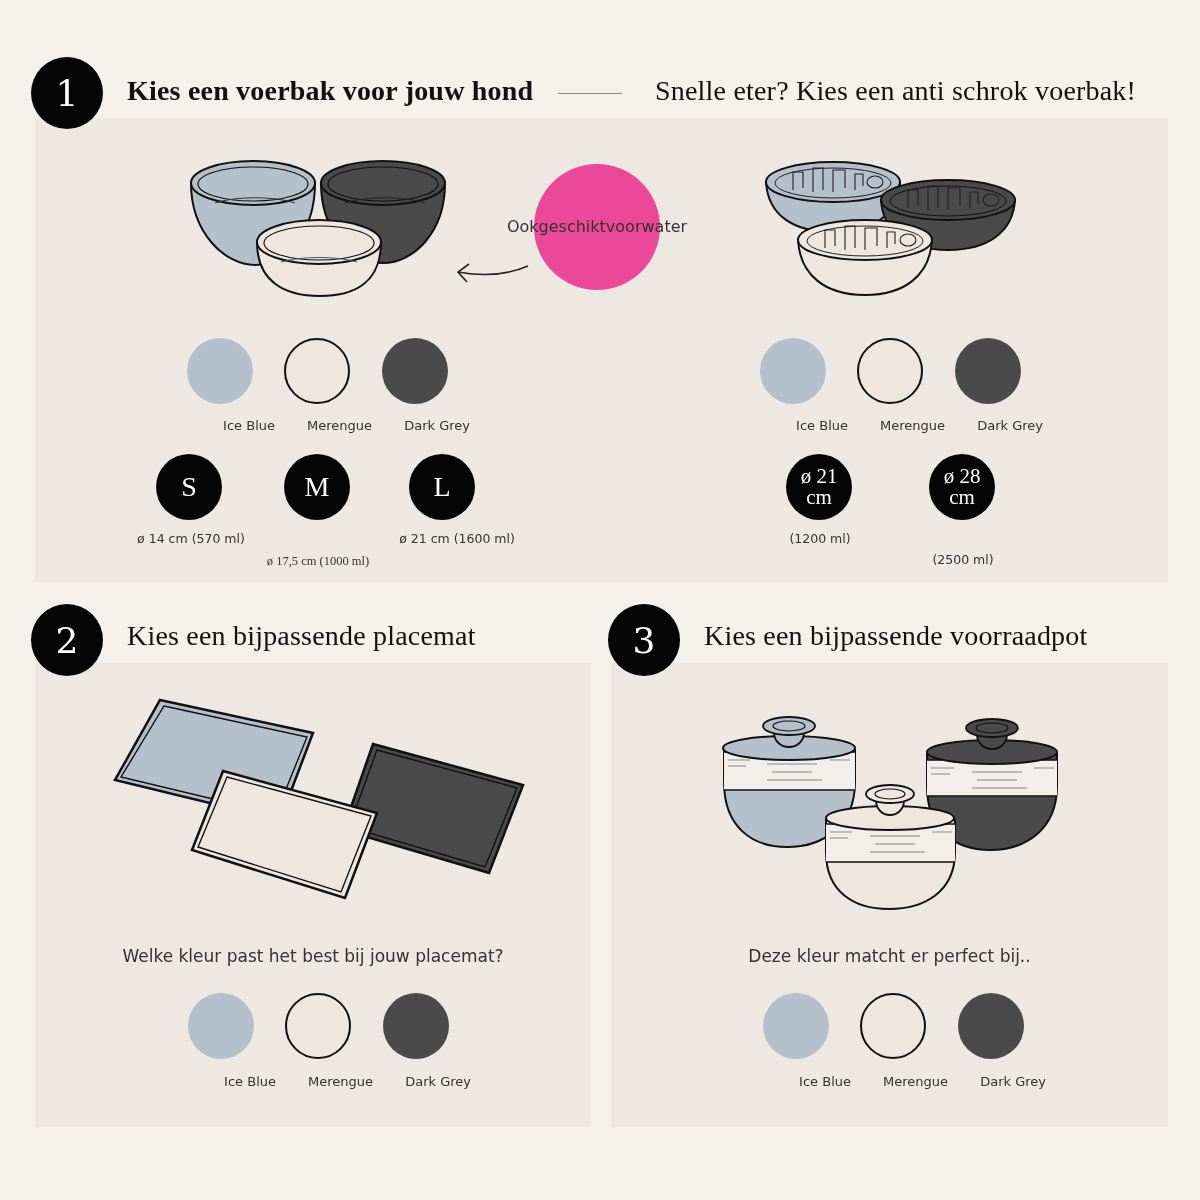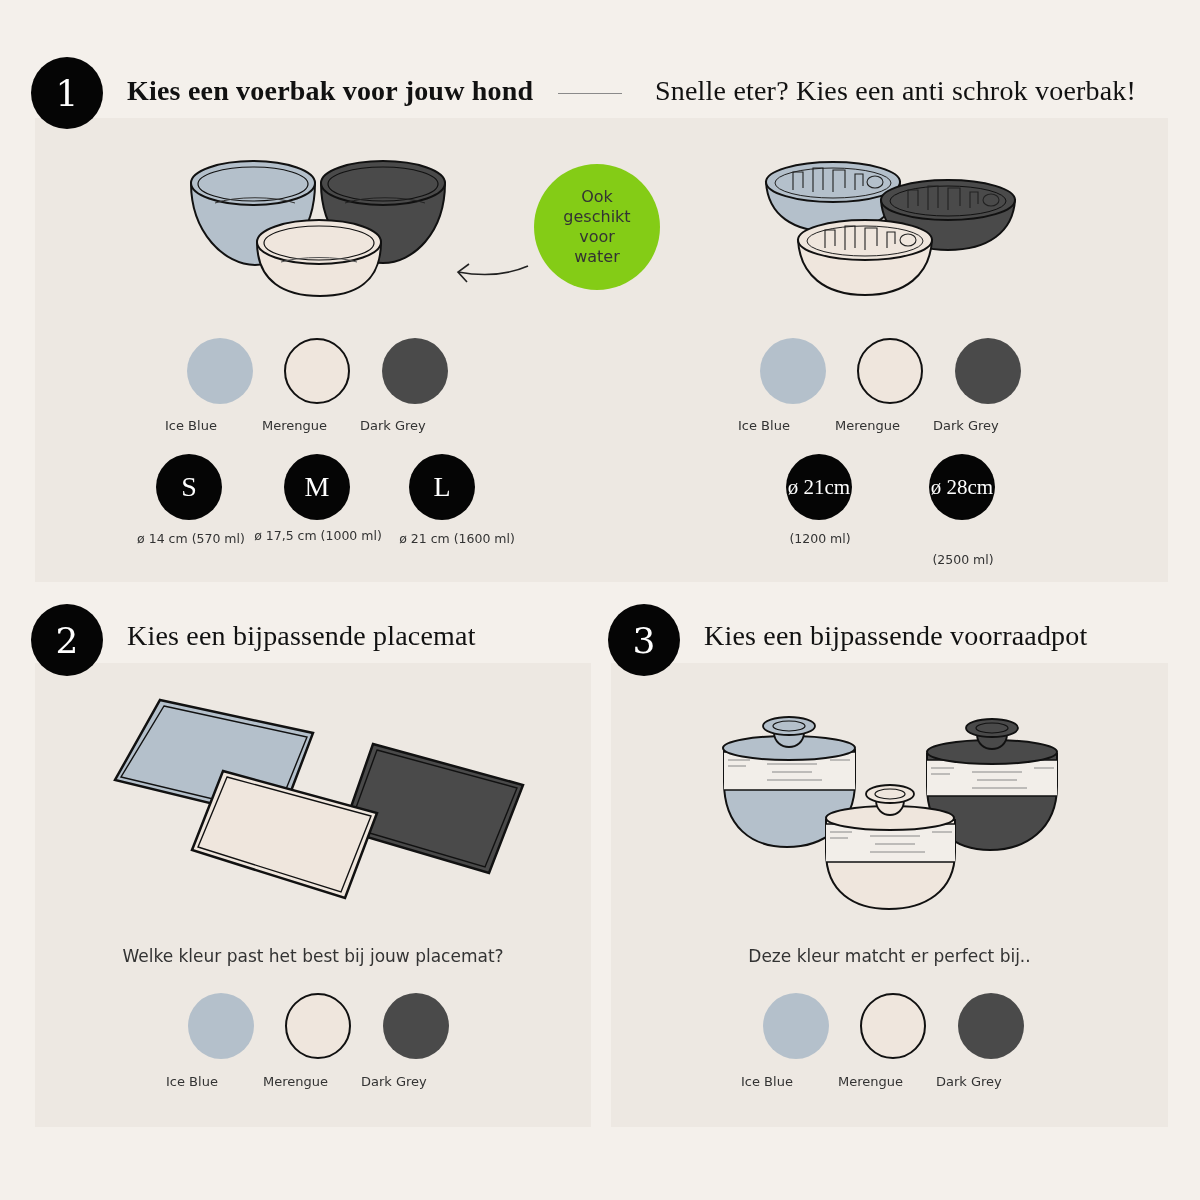--- a/index.html
+++ b/index.html
@@ -2,27 +2,27 @@
 <html><head>
 <meta charset="utf-8">
 <style>
   html,body{margin:0;padding:0;}
   body{width:1200px;height:1200px;background:#f4f0eb;position:relative;overflow:hidden;font-family:"DejaVu Sans","Liberation Sans",sans-serif;color:#222;}
   .panel{position:absolute;background:#ede8e2;}
   .step-num{position:absolute;width:72px;height:72px;border-radius:50%;background:#050505;color:#fff;font-family:"DejaVu Serif","Liberation Serif",serif;font-size:36px;display:flex;align-items:center;justify-content:center;z-index:3;}
   .heading{position:absolute;font-family:"Liberation Serif","DejaVu Serif",serif;font-size:28px;color:#111;white-space:nowrap;letter-spacing:0.2px;}
   .divider{position:absolute;height:1px;background:#8a8a8a;}
   .swatch{position:absolute;width:66px;height:66px;border-radius:50%;box-sizing:border-box;}
-  .swatch-label{position:absolute;width:110px;text-align:left;font-size:13px;color:#333;}
+  .swatch-label{position:absolute;width:110px;text-align:right;font-size:13px;color:#333;}
   .size-badge{position:absolute;width:66px;height:66px;border-radius:50%;background:#050505;color:#fff;font-family:"Liberation Serif","DejaVu Serif",serif;display:flex;align-items:center;justify-content:center;text-align:center;line-height:1;}
   .size-badge.letter{font-size:28px;}
-  .size-badge.dia{font-size:21px;flex-direction:row;}
+  .size-badge.dia{font-size:21px;flex-direction:column;}
   .size-label{position:absolute;width:140px;text-align:center;font-size:12.5px;color:#333;white-space:nowrap;}
   .question{position:absolute;text-align:center;font-size:17px;color:#333;white-space:nowrap;}
-  .bubble{position:absolute;width:126px;height:126px;border-radius:50%;background:#84cc16;display:flex;flex-direction:column;align-items:center;justify-content:center;font-size:16px;line-height:20px;color:#333;text-align:center;}
+  .bubble{position:absolute;width:126px;height:126px;border-radius:50%;background:#ec4899;display:flex;align-items:center;justify-content:center;font-size:16px;line-height:20px;color:#333;text-align:center;}
   svg{position:absolute;overflow:visible;}
 </style>
 </head>
 <body>
 
 <div class="panel" style="left:35px;top:118px;width:1133px;height:464px;"></div>
 <div class="panel" style="left:35px;top:663px;width:556px;height:464px;"></div>
 <div class="panel" style="left:611px;top:663px;width:557px;height:464px;"></div>
 
 <div class="step-num" style="left:31px;top:57px;">1</div>
@@ -69,21 +69,21 @@
 <div class="swatch" style="left:284px;top:338px;background:#efe6dd;border:2px solid #111;"></div>
 <div class="swatch" style="left:382px;top:338px;background:#4a4a4a;"></div>
 <div class="swatch-label" style="left:165px;top:418px;">Ice Blue</div>
 <div class="swatch-label" style="left:262px;top:418px;">Merengue</div>
 <div class="swatch-label" style="left:360px;top:418px;">Dark Grey</div>
 
 <div class="size-badge letter" style="left:156px;top:454px;">S</div>
 <div class="size-badge letter" style="left:284px;top:454px;">M</div>
 <div class="size-badge letter" style="left:409px;top:454px;">L</div>
 <div class="size-label" style="left:121px;top:531px;">ø 14 cm (570 ml)</div>
-<div class="size-label" style="left:248px;top:528px;">ø 17,5 cm (1000 ml)</div>
+<div class="size-label" style="left:248px;top:554px;font-family:Liberation Serif, serif;">ø 17,5 cm (1000 ml)</div>
 <div class="size-label" style="left:387px;top:531px;">ø 21 cm (1600 ml)</div>
 
 <svg style="left:763px;top:160px;" width="255" height="140" viewBox="0 0 255 140">
   <g>
     <path d="M3,22 C5,55 30,72 70,72 C110,72 135,55 137,22 Z" fill="#b4c0cb" stroke="#111" stroke-width="2"></path>
     <ellipse cx="70" cy="22" rx="67" ry="20" fill="#b4c0cb" stroke="#111" stroke-width="2"></ellipse>
     <ellipse cx="70" cy="23" rx="58" ry="15" fill="none" stroke="#222" stroke-width="1"></ellipse>
     <path d="M30,30 L30,12 L40,12 L40,28 M50,32 L50,8 L60,8 L60,30 M70,32 L70,10 L82,10 L82,28 M92,30 L92,14 L100,14 L100,26" fill="none" stroke="#222" stroke-width="1.1"></path>
     <ellipse cx="112" cy="22" rx="8" ry="6" fill="none" stroke="#222" stroke-width="1.1"></ellipse>
   </g>

